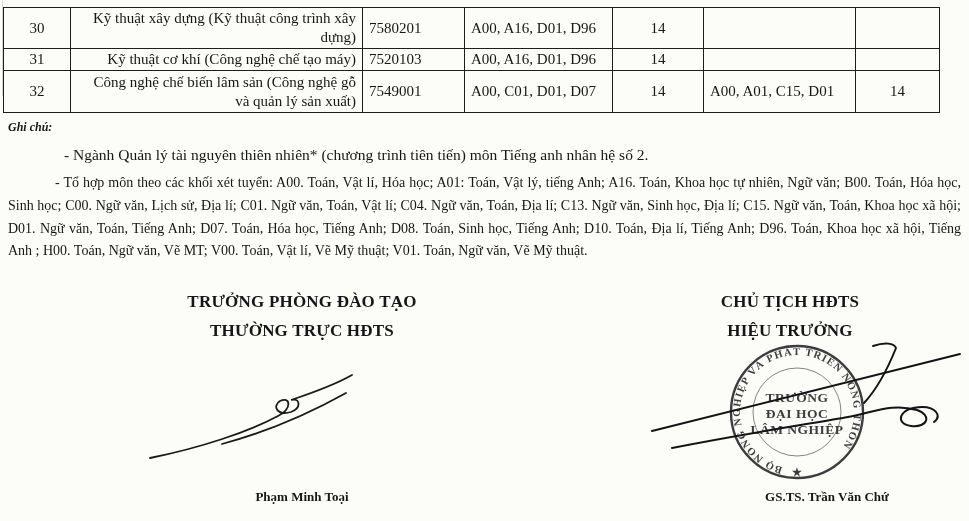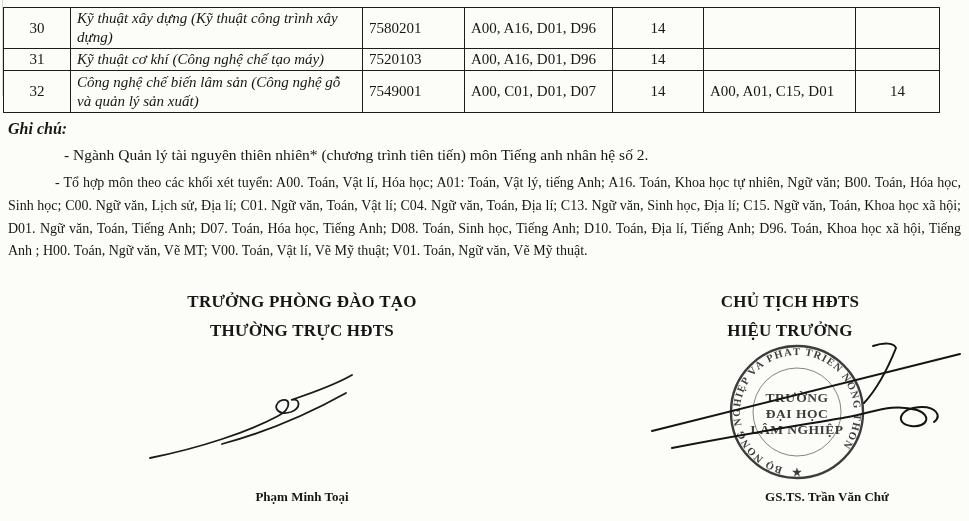--- a/index.html
+++ b/index.html
@@ -17,29 +17,29 @@
     position:absolute;left:3px;top:7px;
     border-collapse:collapse;table-layout:fixed;
   }
   .doc-table td{
     border:1.5px solid #1d1d1d;
     font-size:15px;line-height:19px;
     padding:1px 6px;vertical-align:middle;
     overflow:hidden;
   }
   .c-stt{text-align:center;}
-  .c-nganh{text-align:left;font-style:italic;}
+  .c-nganh{text-align:right;}
   .c-ma{text-align:left;padding-left:10px;}
   .c-tohop{text-align:left;padding-left:9px;}
   .c-diem{text-align:center;}
 
   
   .ghichu{
     position:absolute;left:8px;top:120px;
-    font-weight:bold;font-style:italic;font-size:16px;
+    font-weight:bold;font-style:italic;font-size:12px;
   }
   .note1{
     position:absolute;left:17px;top:146px;width:954px;
     font-size:15.5px;text-indent:47px;
   }
   .note2{
     position:absolute;left:8px;top:172px;width:953px;
     font-size:14px;line-height:22.8px;
     text-align:justify;text-indent:47px;
   }

